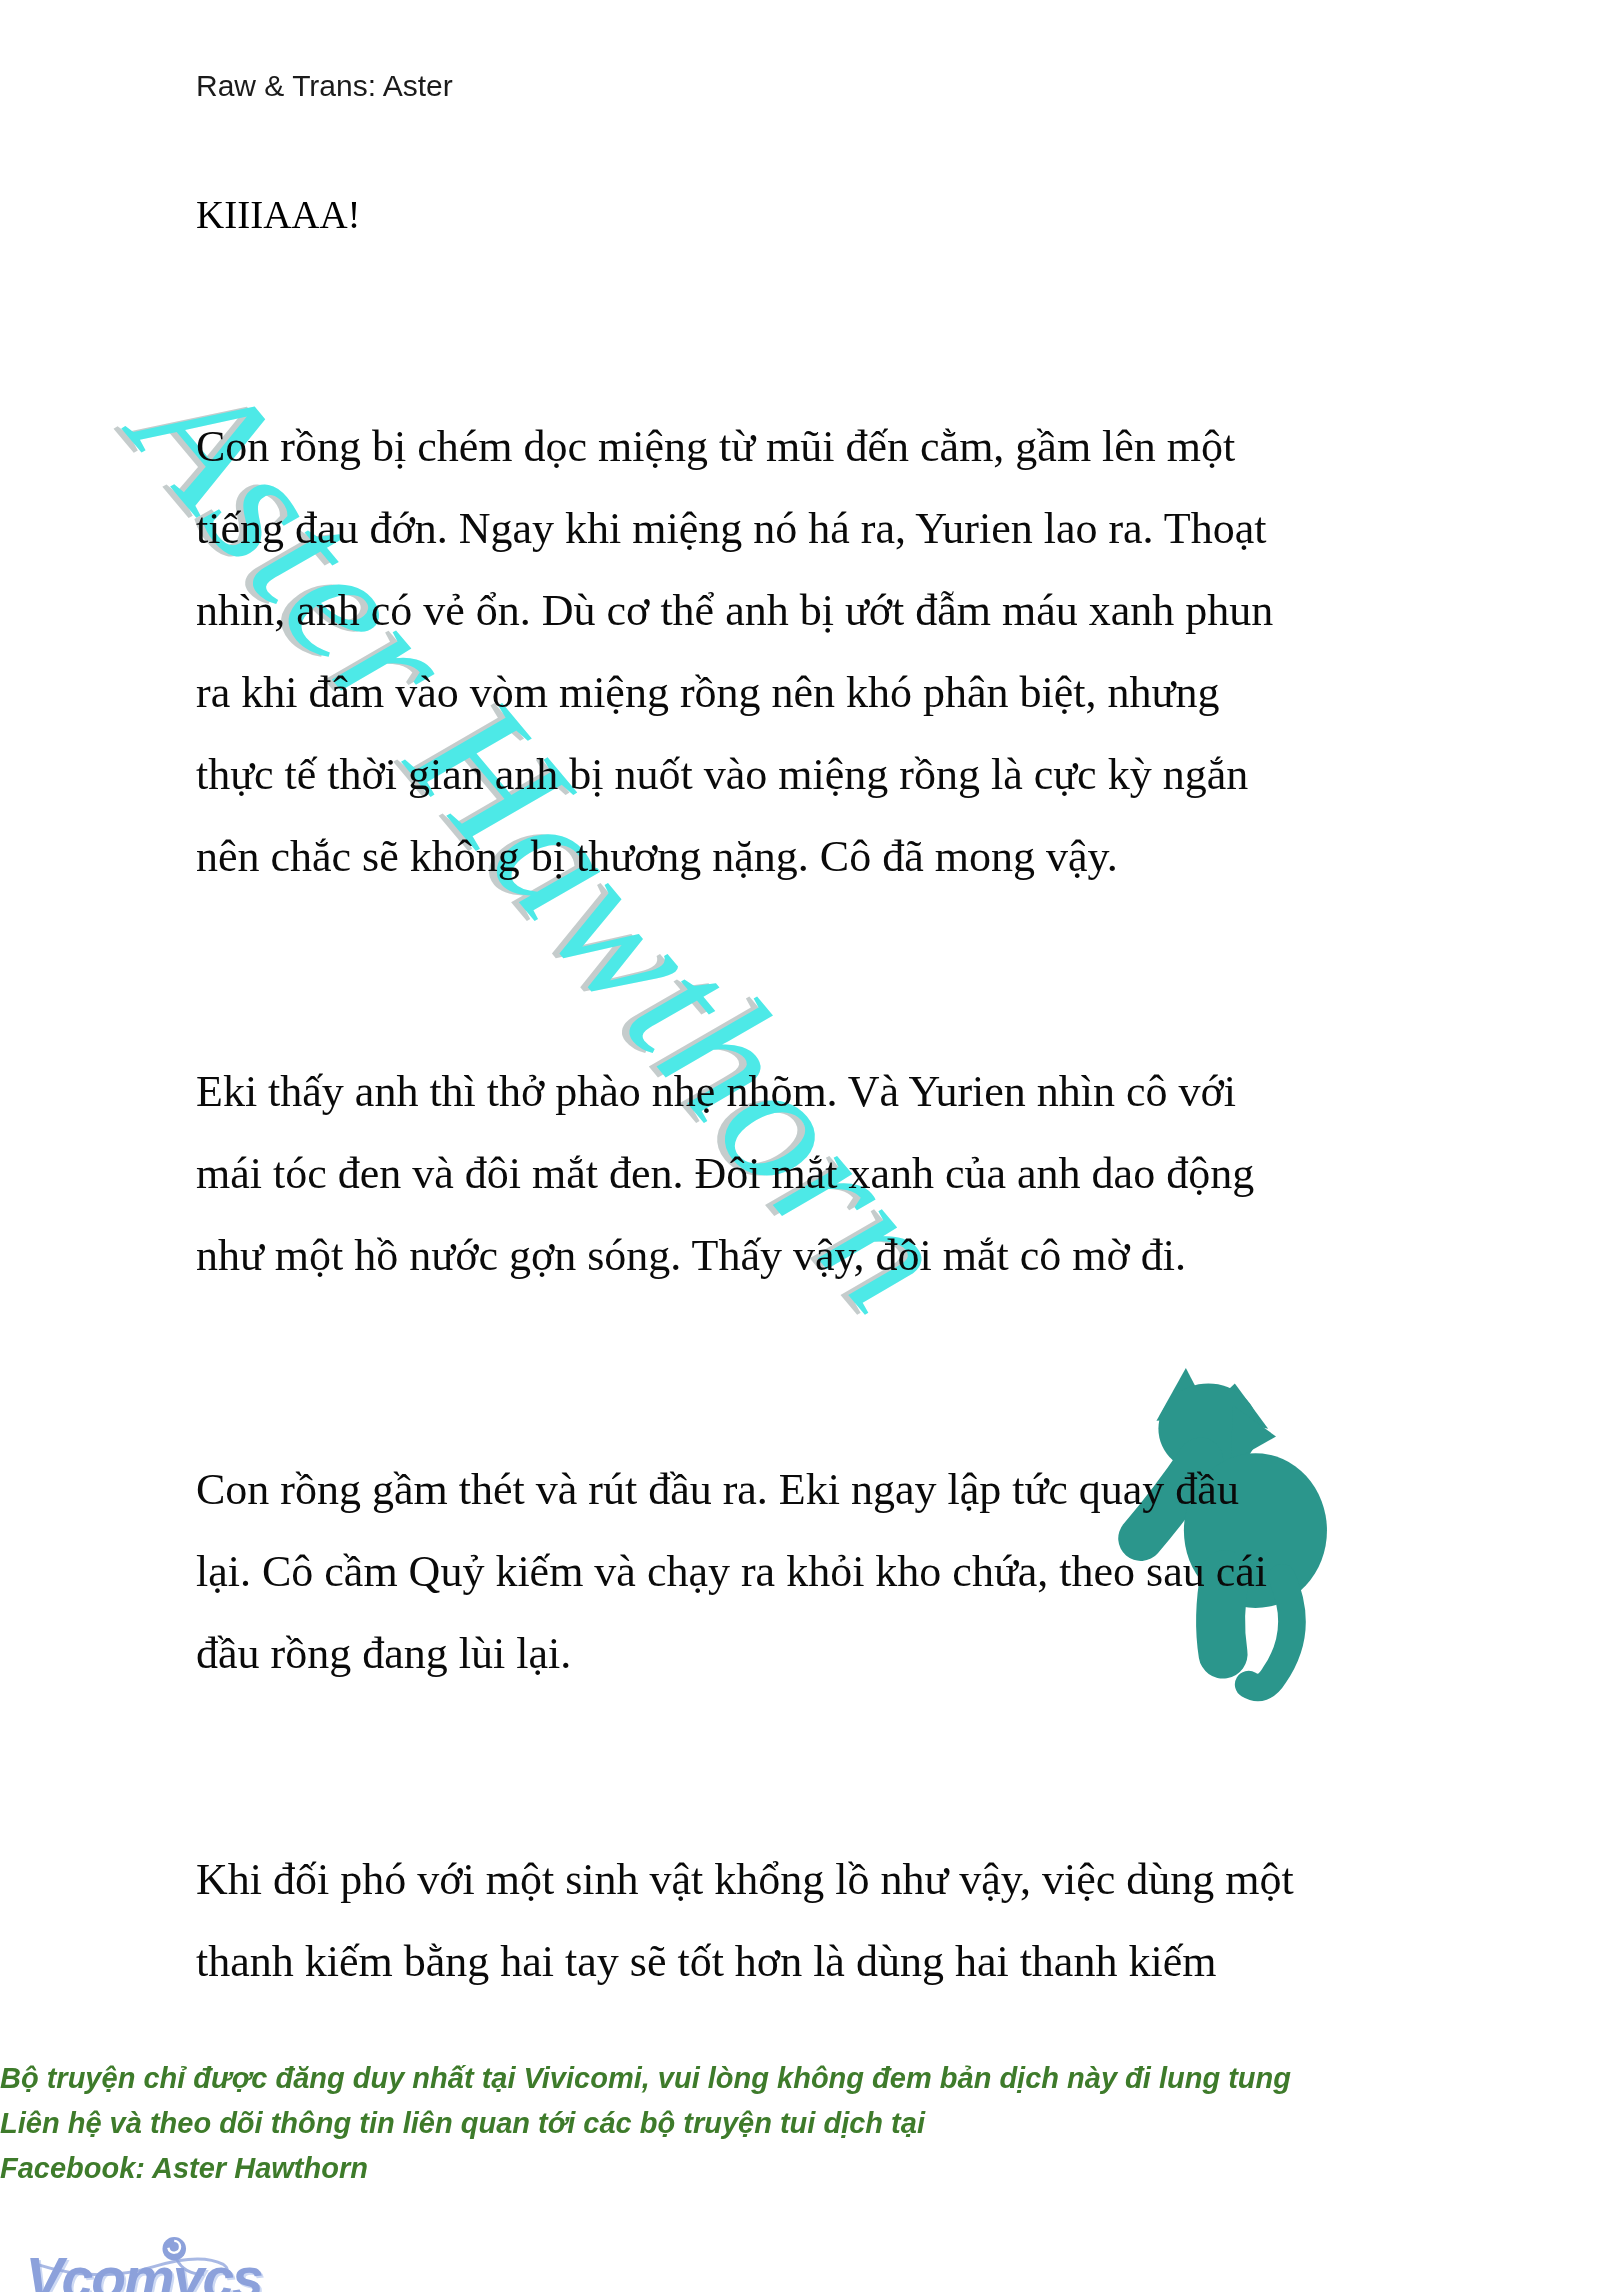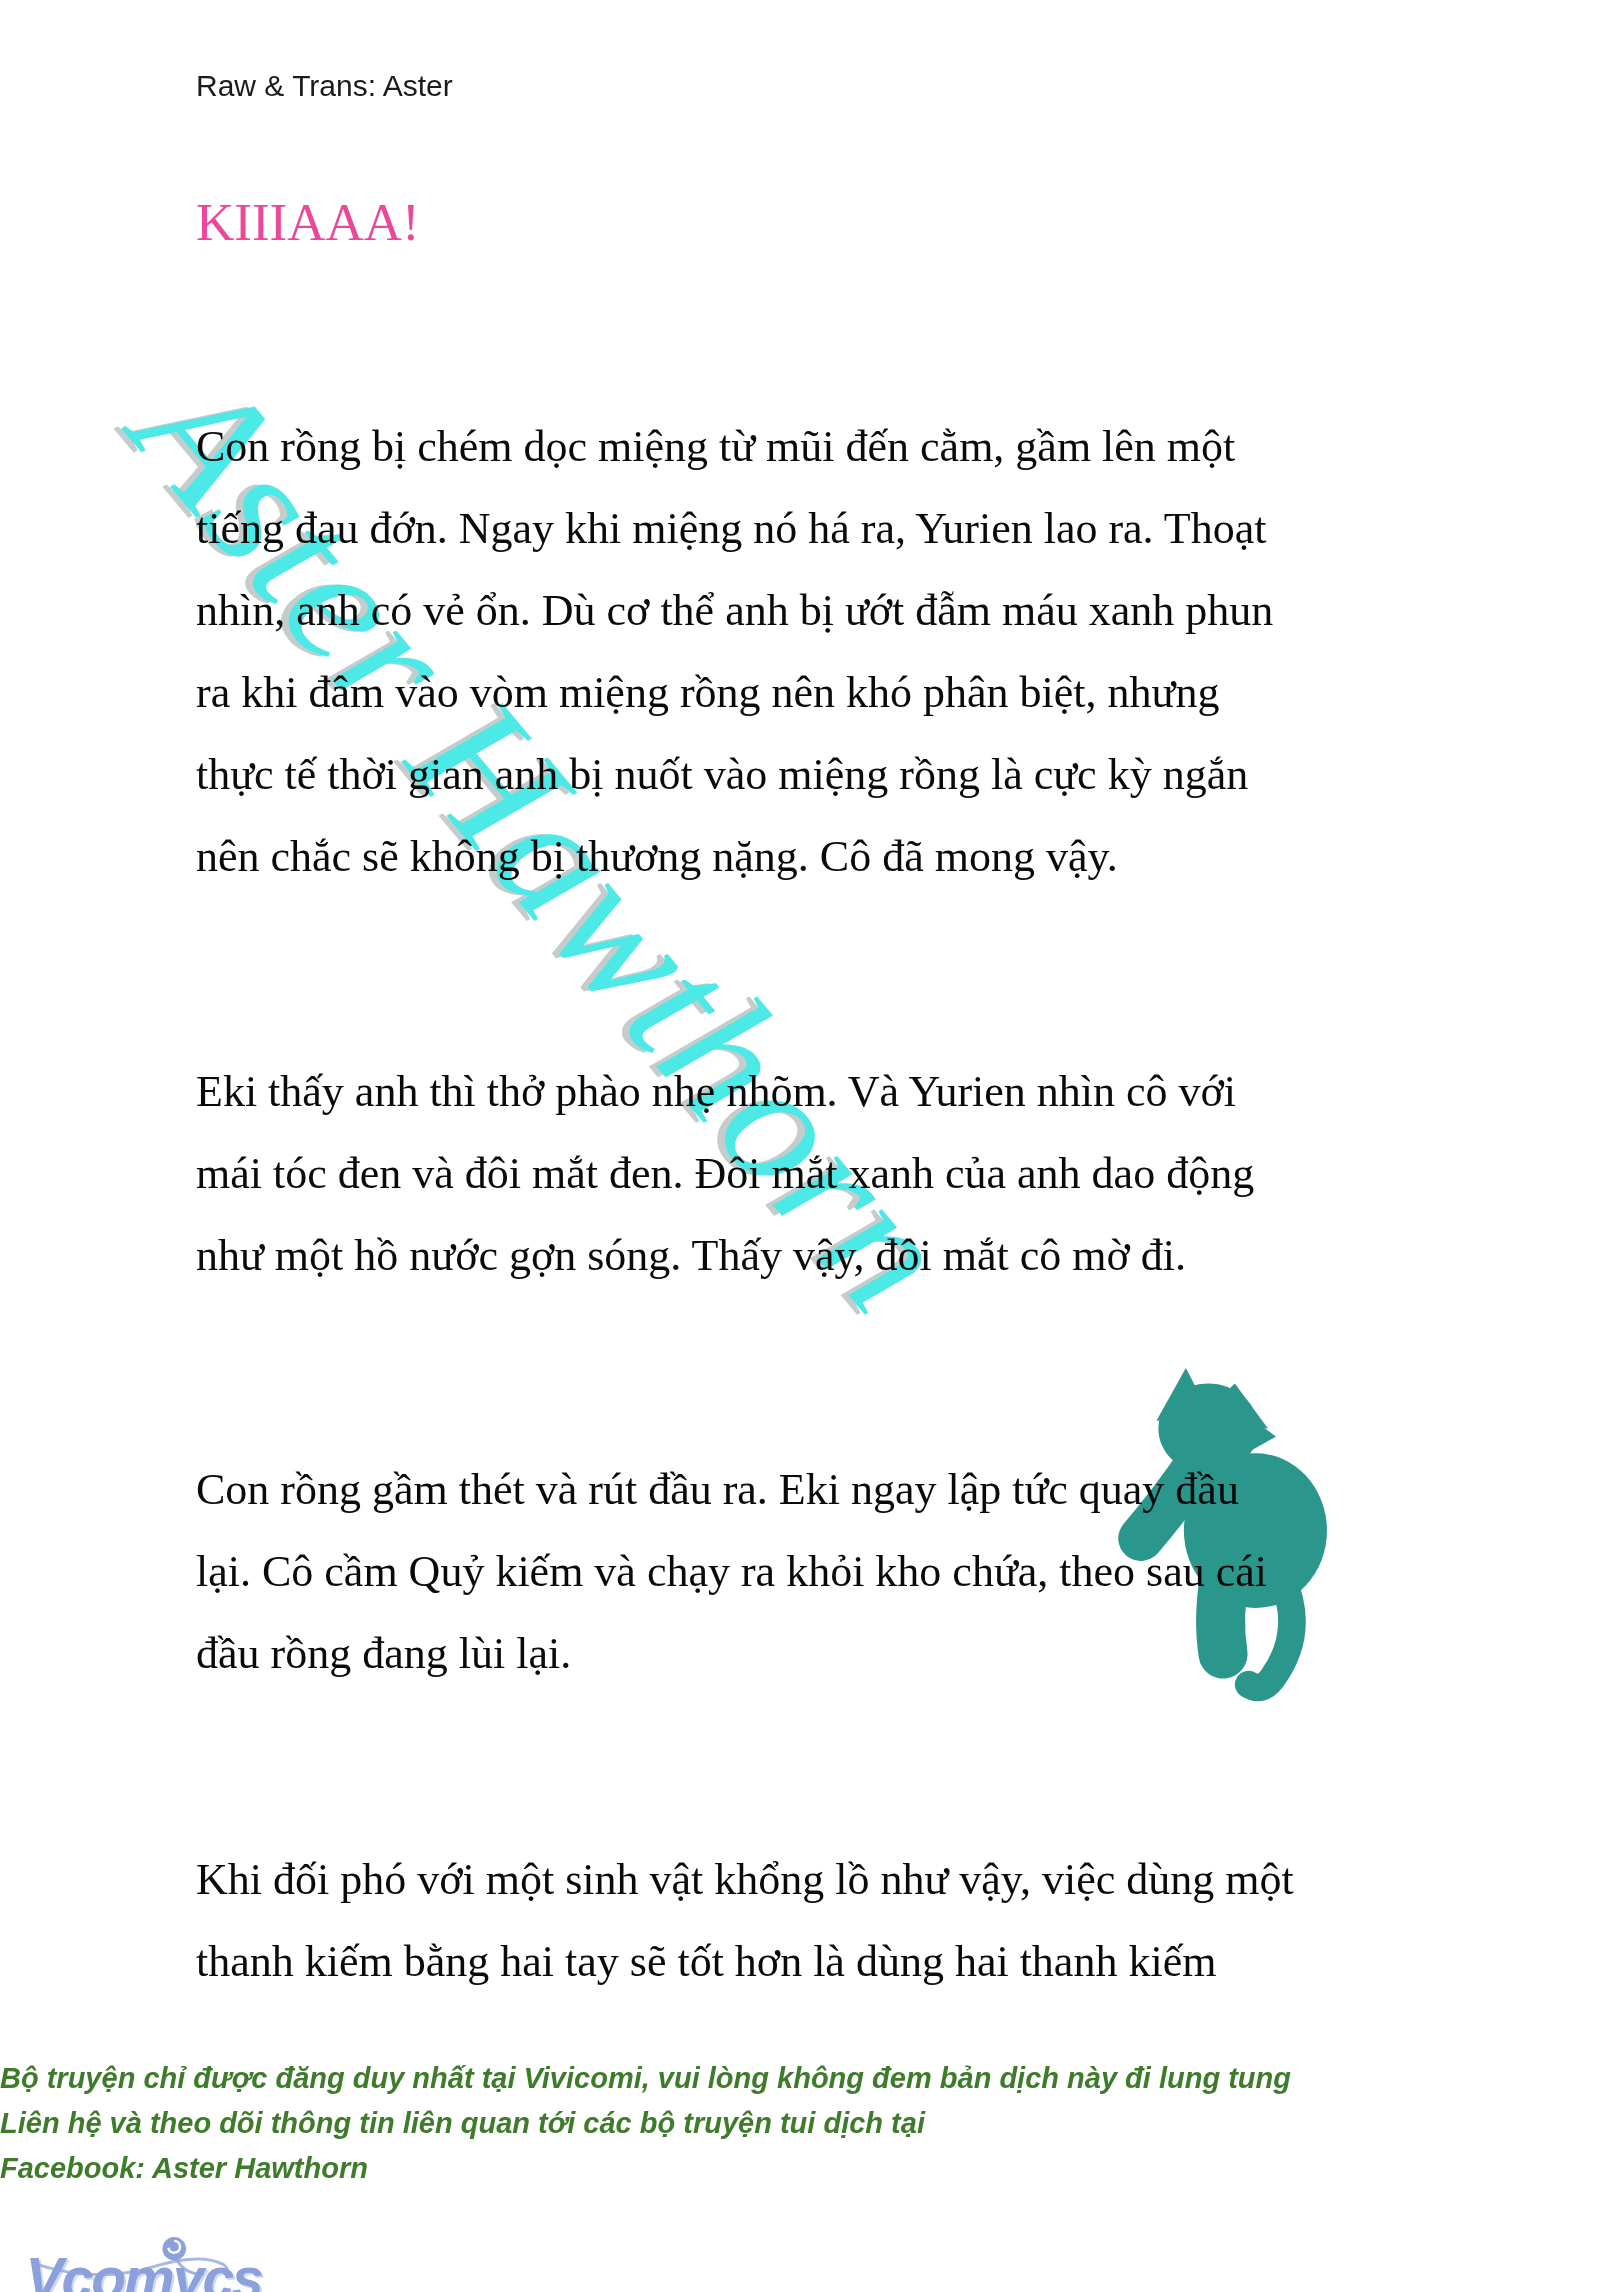--- a/index.html
+++ b/index.html
@@ -10,21 +10,21 @@
     overflow:hidden;
     font-family:"Liberation Serif", serif;
   }
   .header-credit{
     position:absolute;left:196px;top:69px;
     font-family:"Liberation Sans", sans-serif;
     font-size:30px;color:#1b1b1b;white-space:nowrap;z-index:3;
   }
   .doc-title{
     position:absolute;left:196px;top:192px;
-    font-size:53px;color:#ec4899;white-space:nowrap;z-index:3;text-align:center;
+    font-size:39px;color:#000000;white-space:nowrap;z-index:3;text-align:center;
   }
   .para{
     position:absolute;left:196px;width:1264px;
     font-size:44px;line-height:82px;color:#0a0a0a;
     white-space:pre-line;z-index:3;
   }
   .p1{top:406px;}
   .p2{top:1051px;}
   .p3{top:1449px;}
   .p4{top:1839px;}

